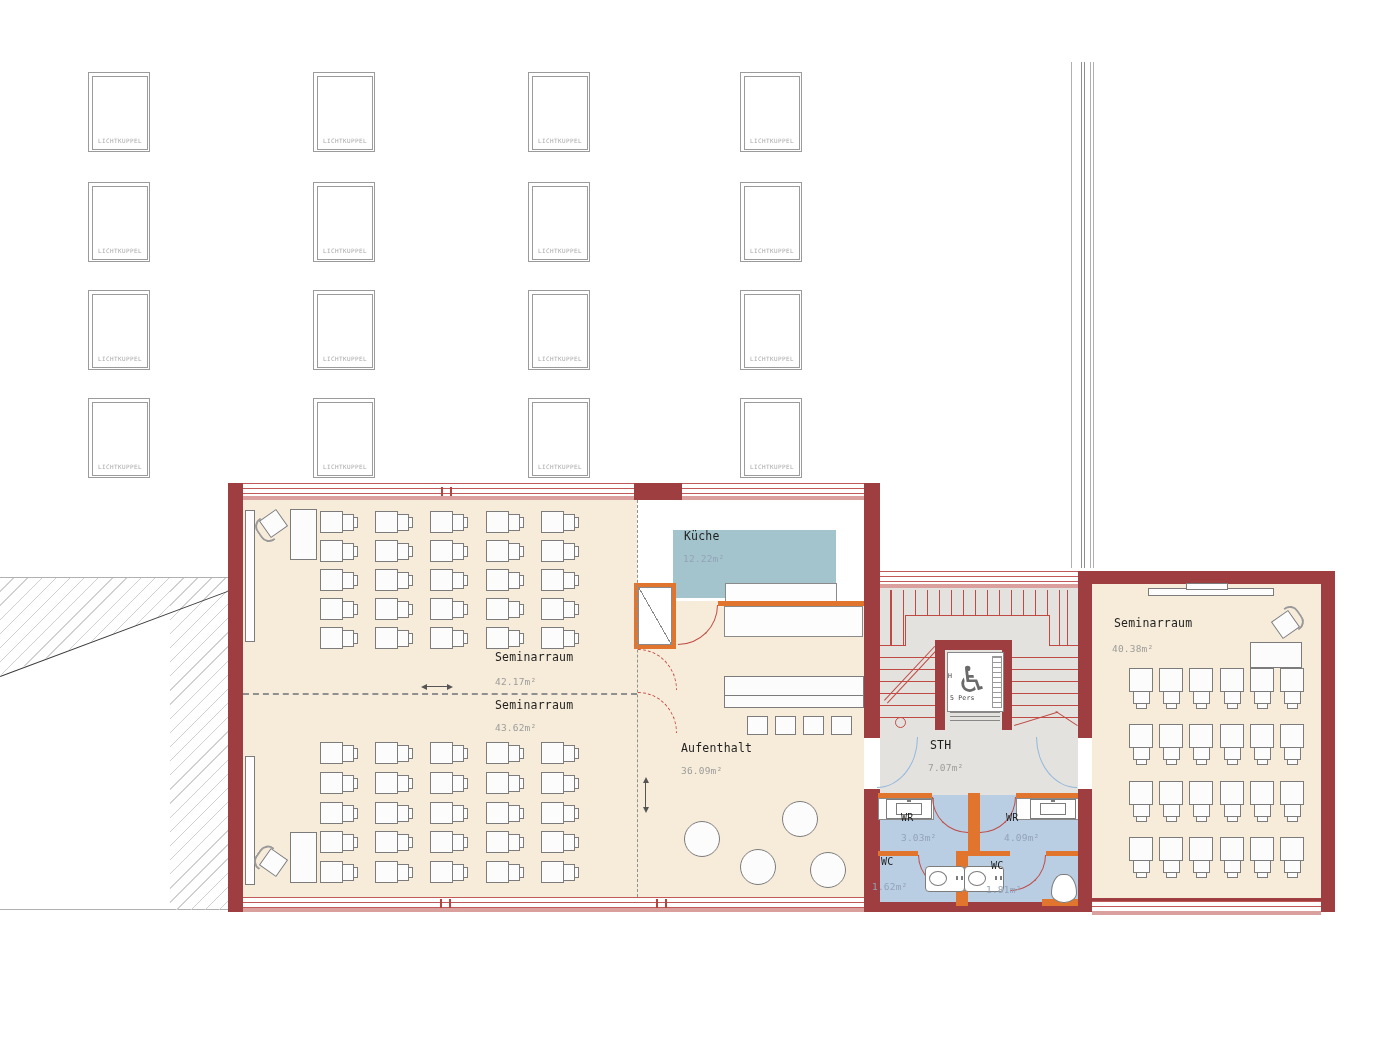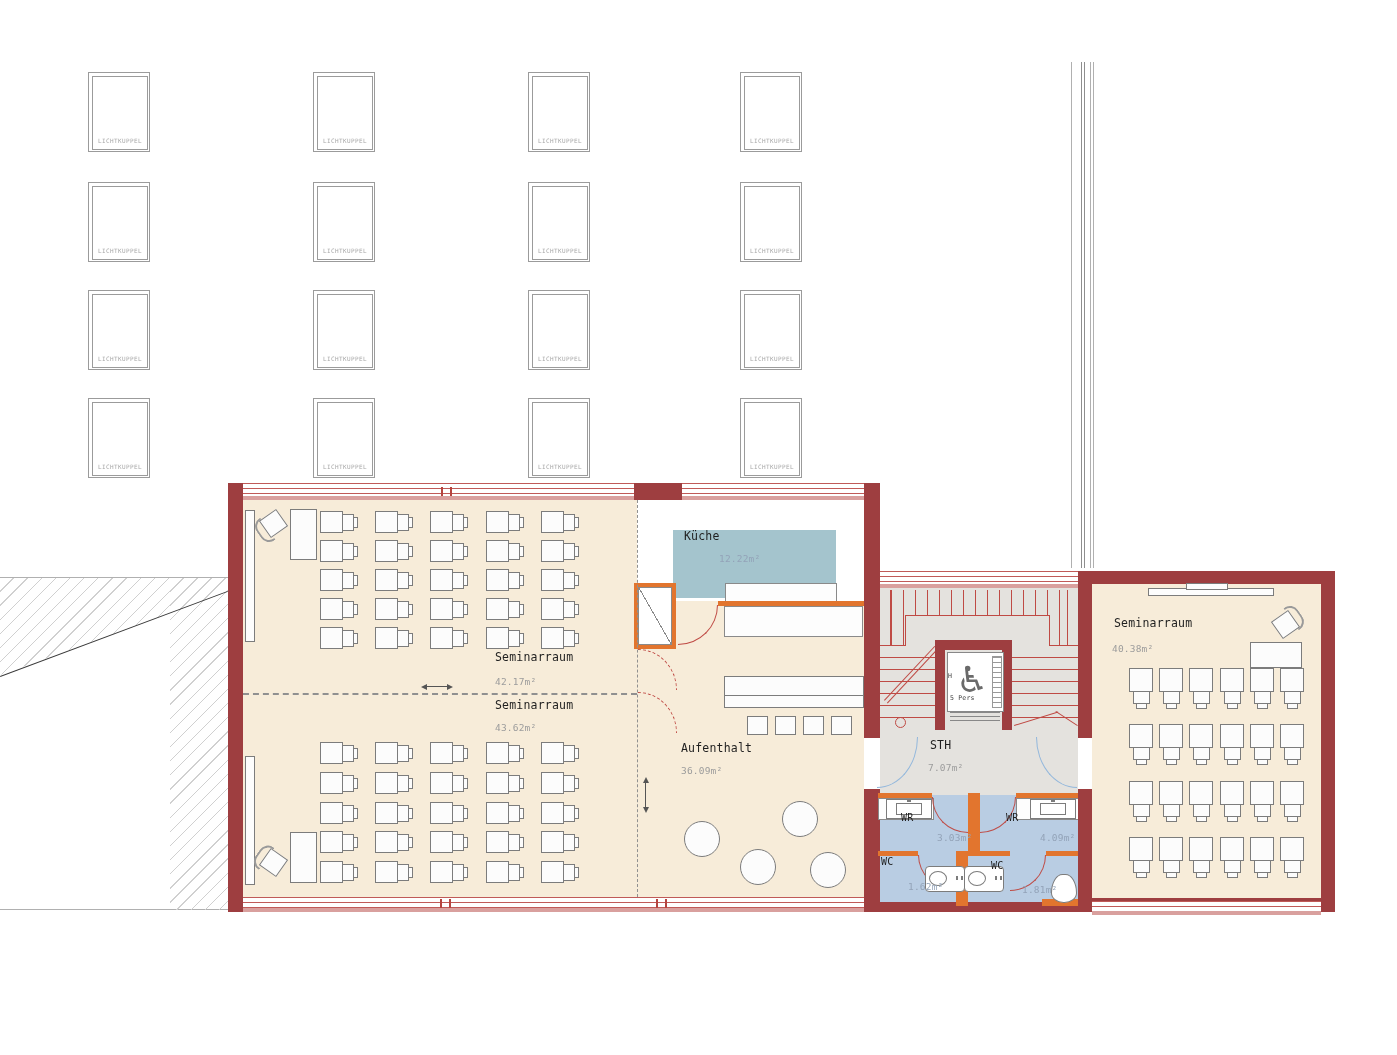--- a/index.html
+++ b/index.html
@@ -76,21 +76,21 @@
   .varrow{position:absolute;width:0;border-left:1px solid #555;}
   .varrow::before{content:"";position:absolute;top:-6px;left:-3.5px;border:3px solid transparent;border-bottom:6px solid #555;}
   .varrow::after{content:"";position:absolute;bottom:-6px;left:-3.5px;border:3px solid transparent;border-top:6px solid #555;}
   .sky{position:absolute;width:62px;height:80px;border:1px solid #9b9b9b;background:#fff;padding:3px;box-sizing:border-box;}
   .sky-in{width:100%;height:100%;border:1px solid #9b9b9b;position:relative;}
   .sky-lbl{position:absolute;bottom:5px;left:0;right:0;text-align:center;font-size:6px;color:#a8a8a8;letter-spacing:0.4px;}
   
   .lbl{position:absolute;color:#1f1f1f;font-size:11.5px;white-space:nowrap;letter-spacing:0.2px;z-index:6;}
   .lbl.s{font-size:10px;}
   .lbl.area{color:#9c9c9c;font-size:9.5px;}
-  .lbl.onblue{color:#93a3b8;margin-left:36px;}
+  .lbl.onblue{color:#93a3b8;}
   .lbl.tiny{font-size:6.5px;color:#3c3c3c;}
 </style>
 </head>
 <body>
 
 <div id="canvas">
 
   <div class="gline" style="left:0;top:577px;width:228px;height:1px"></div>
   <div class="gline" style="left:0;top:909px;width:228px;height:1px"></div>
   <div class="hatch" style="left:0;top:578px;width:228px;height:100px;clip-path:polygon(0 0,228px 0,228px 14px,0 97px)"></div>

